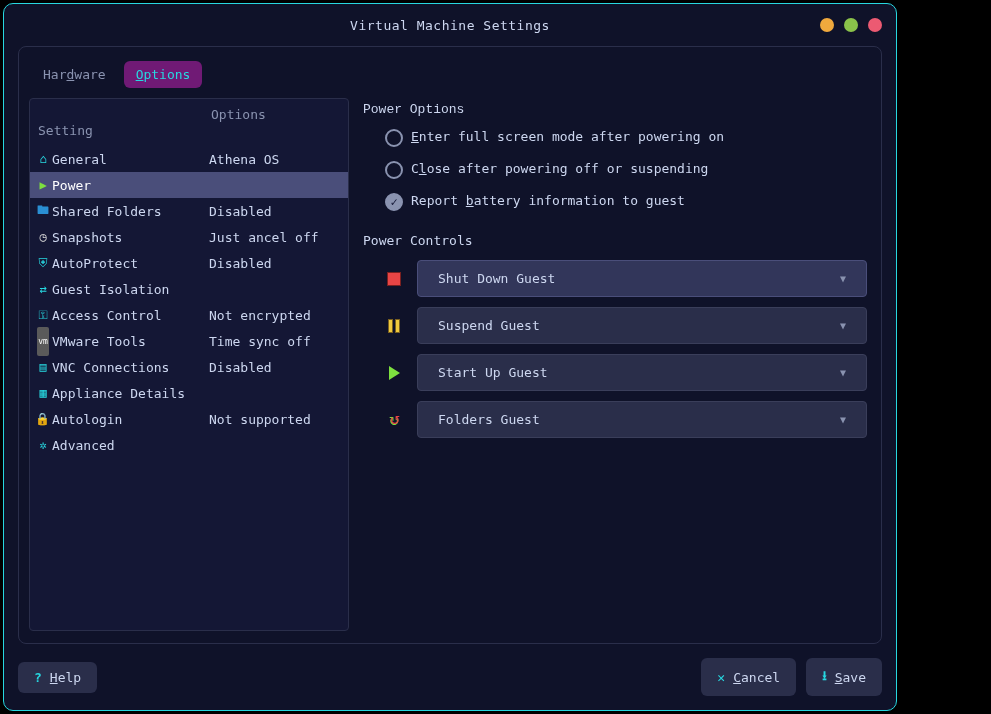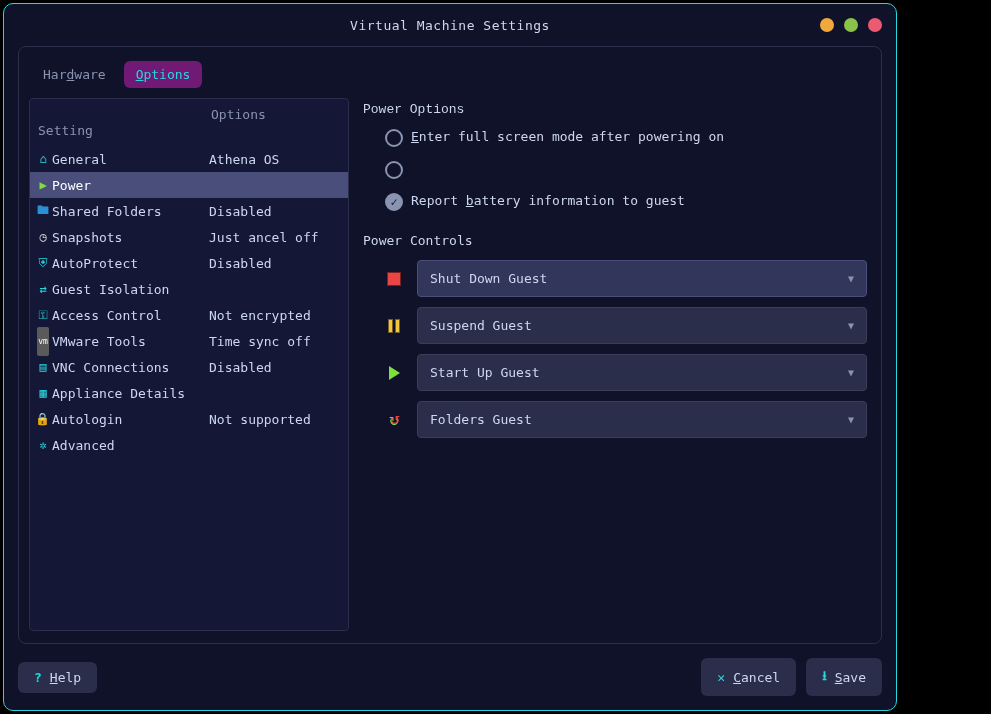--- a/index.html
+++ b/index.html
@@ -135,21 +135,21 @@
 }
 .ctrl-icon {
   width: 18px; height: 18px;
   display: flex; align-items: center; justify-content: center;
 }
 .dropdown {
   flex: 1;
   background: #2a2e4a;
   border: 1px solid #3a3e5a;
   border-radius: 4px;
-  padding: 10px 12px;
+  padding: 10px 20px;
   color: #cdd7f0;
   display: flex;
   justify-content: space-between;
   align-items: center;
   cursor: pointer;
 }
 .dropdown.active { background: #32365a; border-color: #4a4e7a; }
 .caret { font-size: 10px; color: #8a93b0; }
 
 .footer {
@@ -315,20 +315,21 @@
 
       <div class="right">
         <div class="section-title">Power Options</div>
         <div id="power-opts">
             <div class="opt">
               <div class="radio"></div>
               <div class="opt-label"><span class="ul">E</span>nter full screen mode after powering on</div>
             </div>
             <div class="opt">
               <div class="radio"></div>
+              <div class="opt-label">C<span class="ul">l</span>ose after powering off or suspending</div>
             </div>
             <div class="opt">
               <div class="check on"></div>
               <div class="opt-label">Report <span class="ul">b</span>attery information to guest</div>
             </div>
           </div>
 
         <div class="controls-title">Power Controls</div>
         <div id="power-ctrls">
             <div class="ctrl-row">

